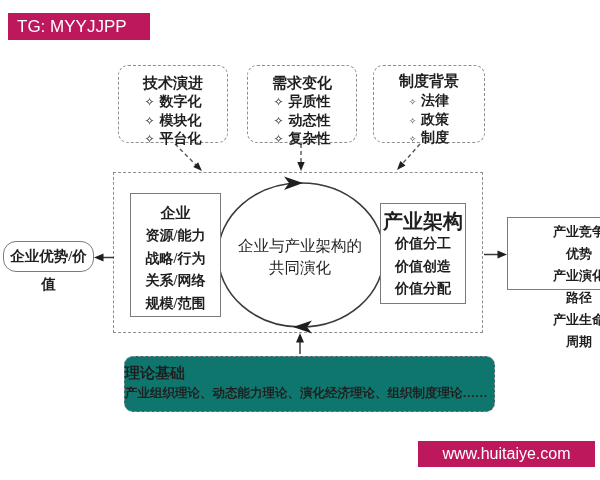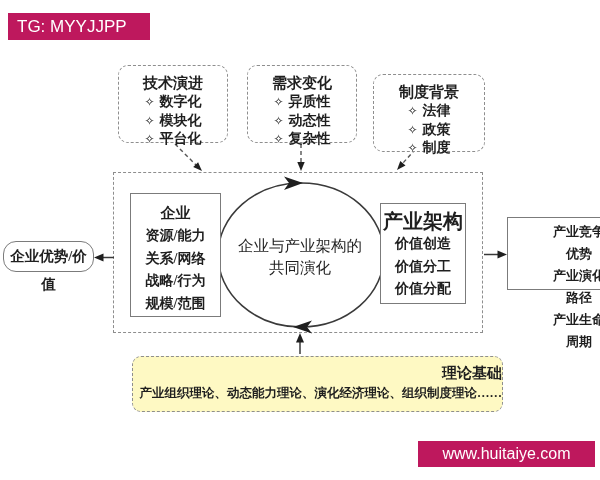--- a/index.html
+++ b/index.html
@@ -37,23 +37,23 @@
   .ind-box .t{font-size:20px;line-height:23px;}
   .ind-box .r{font-size:14px;line-height:22.5px;}
   .left-out{left:3px;top:241px;width:91px;height:31px;font-size:14.5px;line-height:28px;border-radius:13px;}
   .right-out{left:507px;top:217px;width:100px;height:73px;padding-top:3px;padding-left:44px;}
   .right-out .r{font-size:13px;line-height:22px;}
   .center-label{
     position:absolute;left:205px;top:235px;width:190px;text-align:center;
     font-weight:normal;font-size:15.5px;line-height:22px;z-index:2;
   }
   .foundation{
-    position:absolute;left:132px;top:356px;width:371px;height:56px;
+    position:absolute;left:124px;top:356px;width:371px;height:56px;
     border:1.6px dashed #8e8e8e;border-radius:9px;box-sizing:border-box;
-    background:#fef9c3;text-align:right;z-index:2;
+    background:#0f766e;text-align:left;z-index:2;
   }
   .foundation .t{font-weight:bold;font-size:15px;line-height:20px;margin-top:6px;}
   .foundation .b{font-size:12.5px;font-weight:bold;line-height:20px;white-space:nowrap;}
   svg.links{position:absolute;left:0;top:0;z-index:1;}
 </style>
 </head>
 <body>
 
 <div class="stage">
 
@@ -93,46 +93,46 @@
     <div class="bullet-row"><span class="bullet">✧</span><span>复杂性</span></div>
   </div>
 
   <div class="dashed-box" style="left:118px;top:65px;width:110px;height:78px;">
     <div class="box-title">技术演进</div>
     <div class="bullet-row"><span class="bullet">✧</span><span>数字化</span></div>
     <div class="bullet-row"><span class="bullet">✧</span><span>模块化</span></div>
     <div class="bullet-row"><span class="bullet">✧</span><span>平台化</span></div>
   </div>
 
-  <div class="dashed-box" style="left:373px;top:74px;width:112px;height:78px;">
+  <div class="dashed-box" style="left:373px;top:65px;width:112px;height:78px;font-family:Liberation Mono, monospace;">
     <div class="box-title">制度背景</div>
     <div class="bullet-row"><span class="bullet">✧</span><span>法律</span></div>
     <div class="bullet-row"><span class="bullet">✧</span><span>政策</span></div>
     <div class="bullet-row"><span class="bullet">✧</span><span>制度</span></div>
   </div>
 
   <div class="main-dashed"></div>
 
   <div class="solid-box ent-box">
     <div class="t">企业</div>
     <div class="r">资源/能力</div>
+    <div class="r">战略/行为</div>
     <div class="r">关系/网络</div>
-    <div class="r">战略/行为</div>
     <div class="r">规模/范围</div>
   </div>
 
   <div class="center-label">
     <div>企业与产业架构的</div>
     <div>共同演化</div>
   </div>
 
   <div class="solid-box ind-box">
     <div class="t">产业架构</div>
+    <div class="r">价值分工</div>
     <div class="r">价值创造</div>
-    <div class="r">价值分工</div>
     <div class="r">价值分配</div>
   </div>
 
   <div class="solid-box left-out">企业优势/价值</div>
 
   <div class="solid-box right-out">
     <div class="r">产业竞争优势</div>
     <div class="r">产业演化路径</div>
     <div class="r">产业生命周期</div>
   </div>

